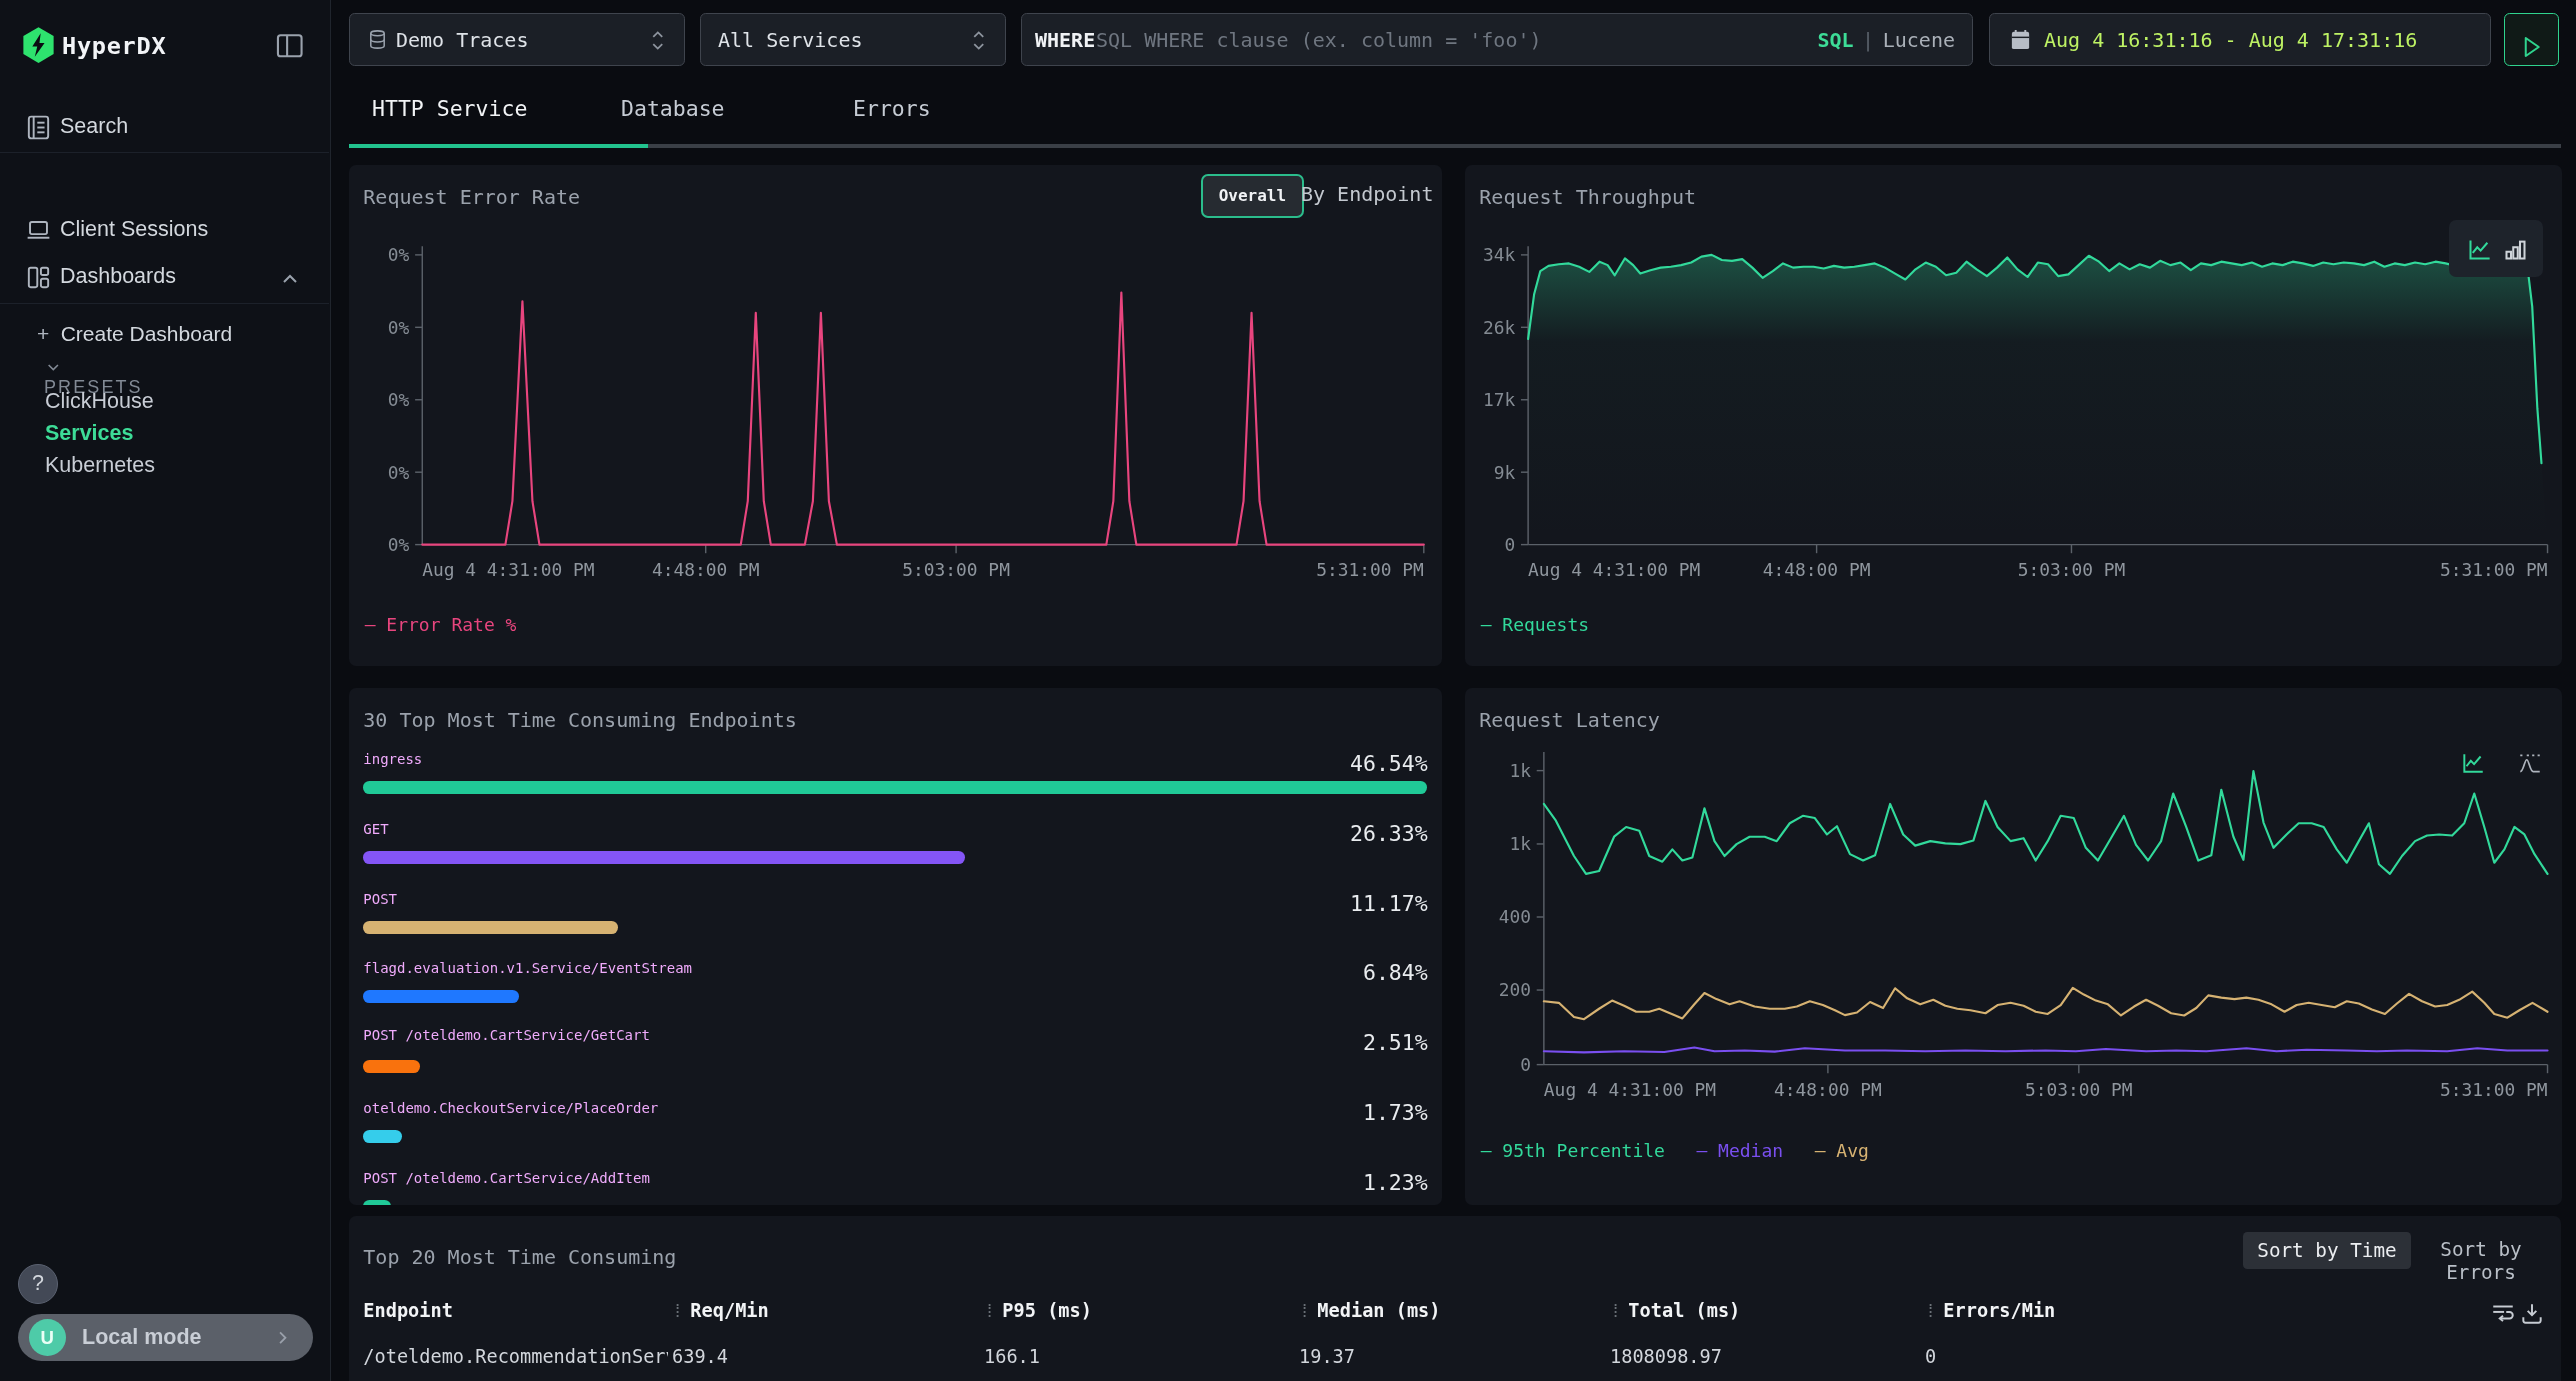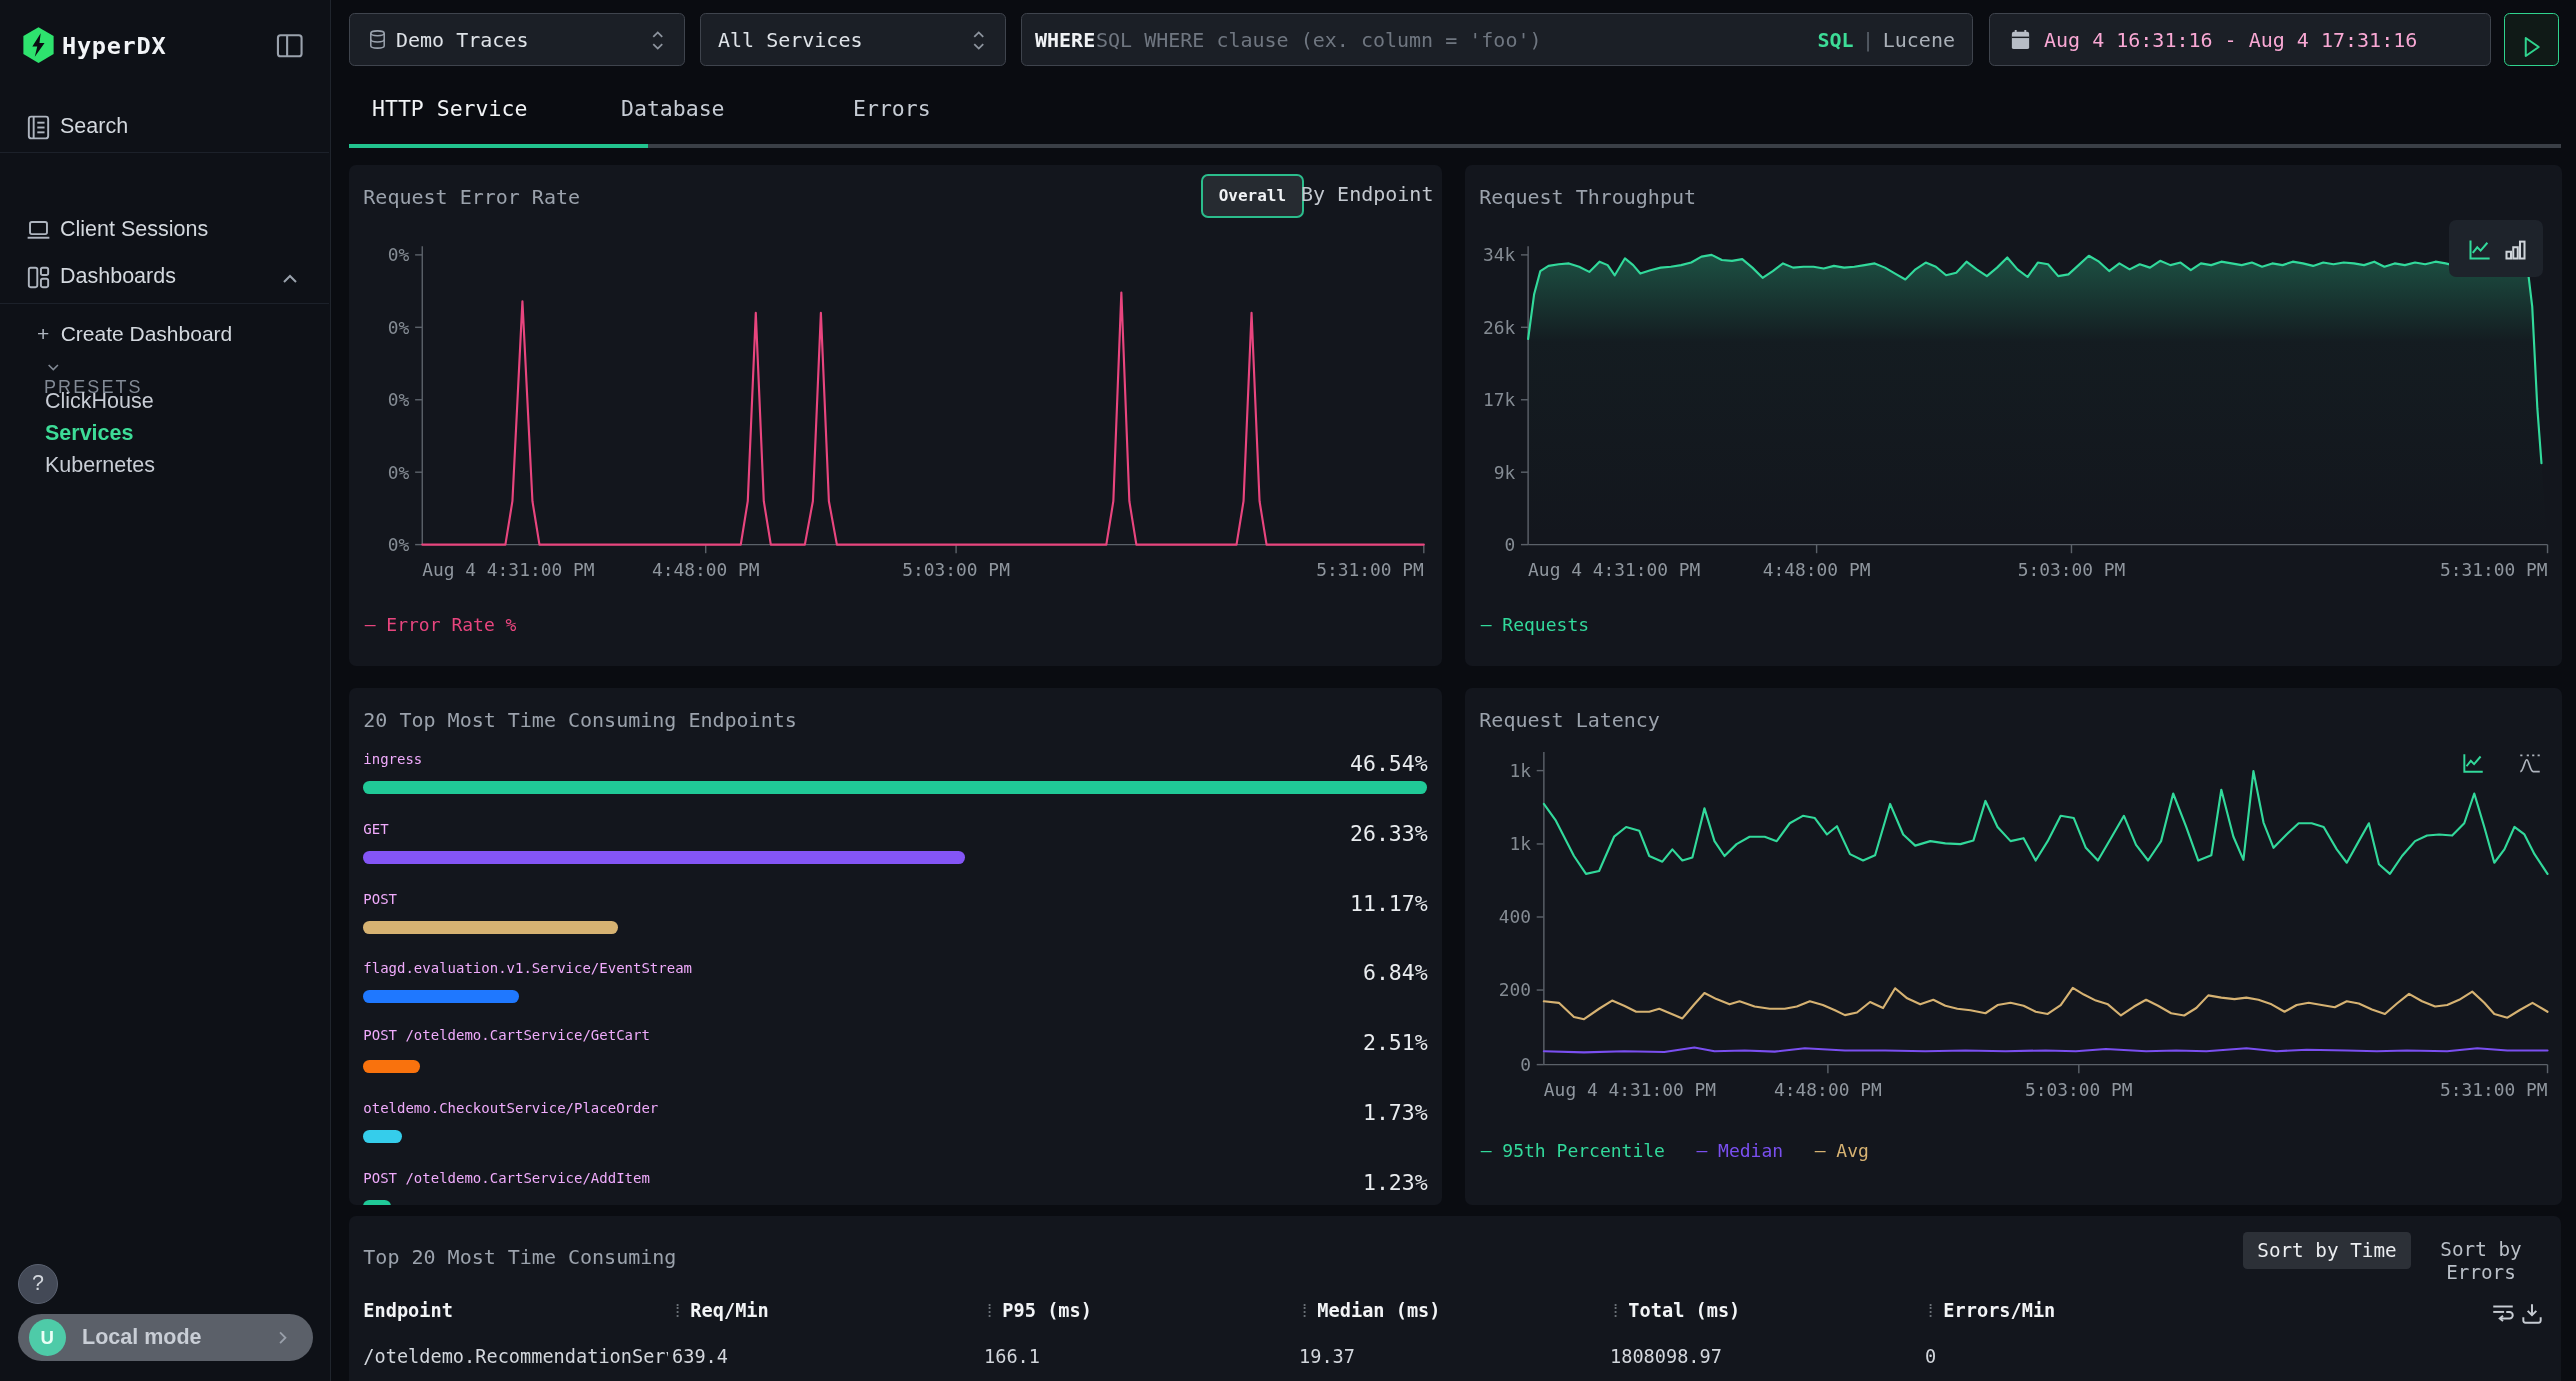--- a/index.html
+++ b/index.html
@@ -39,21 +39,21 @@
   .sel-chev { position:absolute; right:15.7px; top:12px; color:#8d949e; }
   #search-box { left:1021px; width:952px; }
   #where-label { position:absolute; left:13px; top:13.6px; font-weight:bold; color:#f0f2f5; }
   #search-placeholder { position:absolute; left:74px; top:13.6px; color:#6f7680; }
   #lang-toggle { position:absolute; right:17px; top:13.6px; }
   #lang-sql { color:#3ddc97; font-weight:bold; cursor:pointer; }
   #lang-sep { color:#596069; padding:0 8.6px; }
   #lang-lucene { color:#aab0b8; cursor:pointer; }
   #date-range { left:1989px; width:502px; }
   #date-icon { position:absolute; left:18.6px; top:14.3px; color:#b7bdc6; }
-  #date-text { position:absolute; left:54px; top:13.6px; color:#f9a8d4; }
+  #date-text { position:absolute; left:54px; top:13.6px; color:#bef264; }
   #run-btn { position:absolute; left:2504px; top:13px; width:55px; height:53px; background:#10181а; background:#101a17; border:1.4px solid #2fd48e; border-radius:5.7px; cursor:pointer; }
   #run-btn svg { margin:14.3px auto 0 auto; }
 
   
   #tabs { position:absolute; left:349px; top:74px; width:2212px; height:74px; border-bottom:4.3px solid #3a3f46; }
   .tab { position:absolute; top:21.5px; font-size:21.5px; color:#c6ccd4; cursor:pointer; }
   .tab.active { color:#f2f4f6; }
   .tab-underline { position:absolute; left:0; top:70px; height:4.3px; background:#22c38e; }
 
   
@@ -322,21 +322,21 @@
           <rect x="4" y="14" width="4" height="6"></rect>
           <rect x="10" y="10" width="4" height="10"></rect>
           <rect x="16" y="5" width="4" height="15"></rect>
         </svg>
     </span>
   </div>
   <div class="legend-row" style="top:449px" id="legend-through"><span class="legend-item" style="color: rgb(50, 217, 155);">— Requests</span></div>
 </div>
 
 <div class="panel" id="panel-endp">
-  <div class="panel-title">20 Top Most Time Consuming Endpoints</div>
+  <div class="panel-title">30 Top Most Time Consuming Endpoints</div>
   <div id="endpoint-list">
       <div class="ep-label" style="top: 63px;">ingress</div>
       <div class="ep-value" style="top: 63px;">46.54%</div>
       <div class="ep-bar" style="top: 93px; width: 1064px; background: rgb(32, 201, 151);"></div>
       <div class="ep-label" style="top: 133px;">GET</div>
       <div class="ep-value" style="top: 133px;">26.33%</div>
       <div class="ep-bar" style="top: 163px; width: 602px; background: rgb(132, 85, 246);"></div>
       <div class="ep-label" style="top: 203px;">POST</div>
       <div class="ep-value" style="top: 203px;">11.17%</div>
       <div class="ep-bar" style="top: 233px; width: 255px; background: rgb(214, 178, 114);"></div>

